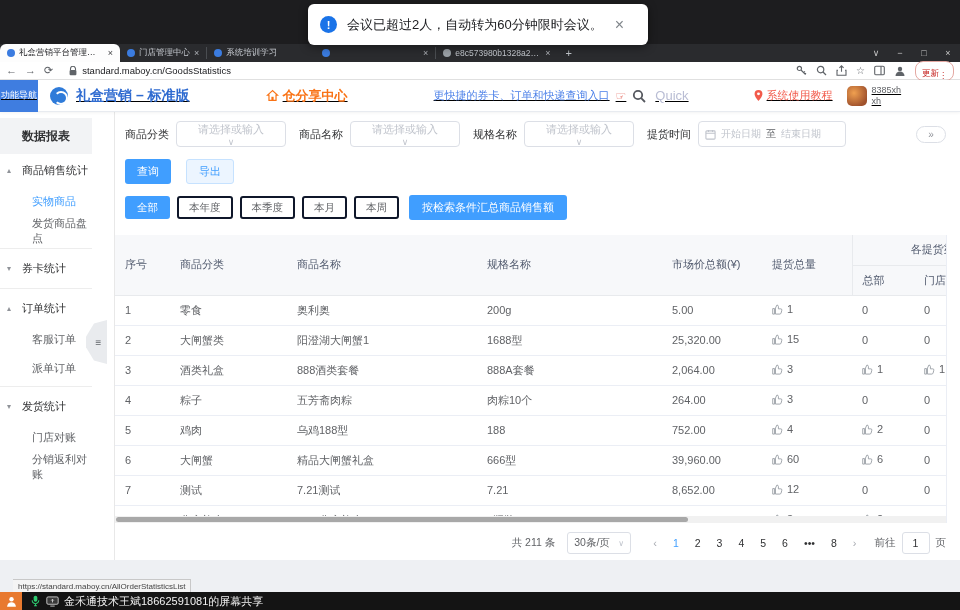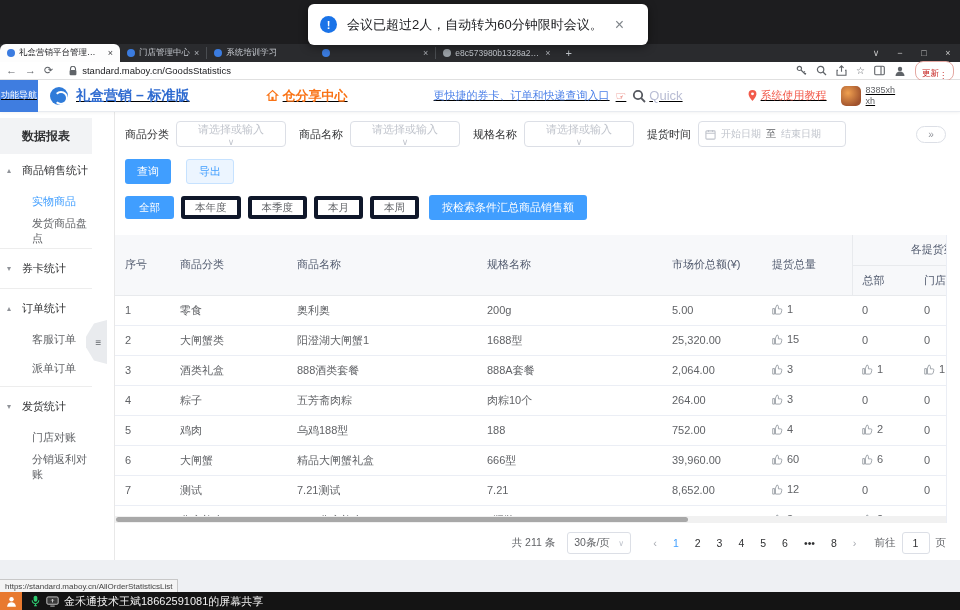--- a/index.html
+++ b/index.html
@@ -48,21 +48,21 @@
                box-shadow:0 1px 3px rgba(0,0,0,.05); position:relative; z-index:2;text-decoration:underline; }
   .navtoggle { width:38px; height:32px; background:#3f7de0; color:#fff; font-size:9px; line-height:1.2;
                display:flex; align-items:center; justify-content:center; text-align:center; flex:0 0 auto; }
   .logo { width:18px; height:18px; border-radius:50%; background:#2f7bd9; margin:0 8px 0 12px; position:relative; flex:0 0 auto;}
   .logo::after { content:""; position:absolute; left:4px; top:4px; width:10px; height:10px; border-radius:50%;
                  border:2px solid #fff; border-left-color:transparent; }
   .brand { color:#2f6bd0; font-weight:bold; font-size:14px; white-space:nowrap; }
   .share-center { display:flex; align-items:center; gap:4px; margin-left:76px; color:#f97316; font-weight:bold; font-size:13px; }
   .quick-tip { color:#4a7fe8; font-size:11px; margin-left:86px; white-space:nowrap; }
   .hand { color:#e25c50; font-size:12px; margin-left:6px; }
-  .quick-word { color:#b9bdd4; font-size:13px; margin-left:3px; }
+  .quick-word { color:#b9bdd4; font-size:13px; margin-left:9px; }
   .tutorial { display:flex; align-items:center; gap:3px; color:#f25a4b; font-size:11px; margin-left:64px; white-space:nowrap; }
   .userbox { display:flex; align-items:center; gap:5px; margin-left:14px; margin-right:8px; }
   .avatar { width:20px; height:20px; border-radius:5px; background:radial-gradient(circle at 35% 35%, #f0a050, #a0522d 75%); }
   .uname { font-size:9px; color:#606266; line-height:1.15; }
 
   
   .appbody { display:flex; height:480px; background:#eef0f3; position:relative; }
   aside { width:115px; background:#fff; border-right:1px solid #e8e8e8; height:448px; position:relative; flex:0 0 auto; }
   .sb-title { width:92px; height:36px; background:#f2f3f5; display:flex; align-items:center; padding-left:22px;
               font-size:12px; font-weight:bold; color:#303133; margin-top:6px; }
@@ -95,21 +95,21 @@
                 display:flex; align-items:center; justify-content:center; color:#909399; font-size:10px; }
 
   
   .actions { display:flex; align-items:center; gap:15px; padding:12px 0 0 10px; }
   .btn { height:25px; border-radius:3px; font-size:11px; display:flex; align-items:center; padding:0 12px; cursor:default; }
   .btn-primary { background:#409eff; color:#fff; }
   .btn-plain { background:#ecf5ff; color:#409eff; border:1px solid #c6e2ff; }
 
   
   .ranges { display:flex; align-items:center; gap:7px; padding:11px 0 0 10px; }
-  .rtab { height:23px; border:4px solid #0f172a; border-radius:3px; background:#fff; color:#606266; font-size:10.5px;
+  .rtab { height:23px; border:2px solid #0f172a; border-radius:3px; background:#fff; color:#606266; font-size:10.5px;
           display:flex; align-items:center; padding:0 10px; }
   .rtab.active { background:#409eff; border-color:#409eff; color:#fff; }
   .btn-summary { background:#409eff; color:#fff; height:25px; border-radius:3px; font-size:11px;
                  display:flex; align-items:center; padding:0 13px; margin-left:3px; }
 
   
   .table-wrap { position:relative; width:832px; margin-top:15px; overflow:hidden; border-right:1px solid #ebeef5; height:288px; }
   table { border-collapse:collapse; table-layout:fixed; width:909px; }
   th, td { font-size:11px; text-align:left; padding:0 0 0 10px; white-space:nowrap; overflow:hidden; }
   thead th { color:#515a6e; font-weight:normal; background:#f7f8fa; border-bottom:1px solid #e8eaed; height:30px; }
@@ -128,21 +128,21 @@
              justify-content:space-between; padding:0 6px; margin-right:14px; }
   .pg-size .chev { color:#c0c4cc; font-size:8px; }
   .pg-arrow { color:#a8abb2; padding:0 8px; font-size:11px; }
   .pg-num { padding:0 8px; color:#303133; }
   .pg-num.active { color:#409eff; }
   .pg-goto { margin-left:10px; }
   .pg-input { width:28px; height:22px; border:1px solid #dcdfe6; border-radius:3px; text-align:center; font-size:10.5px;
               color:#303133; margin:0 6px; display:flex; align-items:center; justify-content:center; }
 
   
-  .status-tip { position:absolute; left:0; bottom:18px; height:13px; background:#f4f4f4; border:1px solid #c8c8c8;
+  .status-tip { position:absolute; left:13px; bottom:18px; height:13px; background:#f4f4f4; border:1px solid #c8c8c8;
                 border-left:none; border-bottom:none; display:flex; align-items:center; padding:0 5px; font-size:8px; color:#444; z-index:10; }
   .sharebar { position:absolute; left:0; bottom:0; width:960px; height:18px; background:#141414; display:flex; align-items:center; }
   .share-person { width:22px; height:18px; background:#e8792f; display:flex; align-items:center; justify-content:center; flex:0 0 auto; }
   .sharebar .mic { margin-left:8px; display:flex; }
   .sharebar .scr { margin-left:5px; display:flex; }
   .share-text { color:#f2f2f2; font-size:11px; margin-left:5px; white-space:nowrap; }
 </style>
 </head>
 <body>
 

